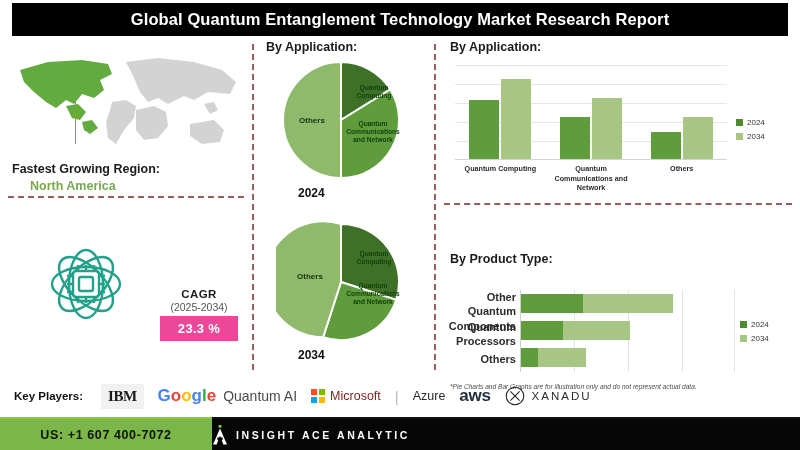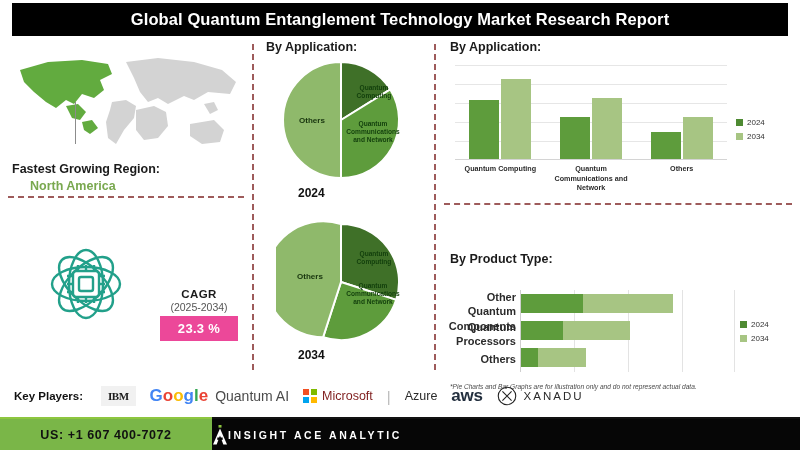--- a/index.html
+++ b/index.html
@@ -65,21 +65,21 @@
   .hseg.y34{background:#a7c583;}
   .hlabel{position:absolute;font-size:11px;font-weight:bold;color:#2b2b2b;text-align:right;
           line-height:1.3;width:72px;}
   .disclaimer{position:absolute;left:10px;top:343px;font-size:6.6px;font-style:italic;color:#4a4a4a;}
 
   
   .players{position:absolute;left:0;top:374px;width:800px;height:44px;display:flex;align-items:center;}
   .kp-label{margin-left:14px;font-size:11.5px;font-weight:bold;color:#111;}
   .logos{display:flex;align-items:center;gap:14px;margin-left:18px;}
   .logo{display:flex;align-items:center;}
-  .ibm{background:#f1f1f1;padding:4px 7px;font-weight:bold;font-size:11px;letter-spacing:-.5px;color:#1b1b1b;
+  .ibm{background:#f1f1f1;padding:4px 7px;font-weight:bold;font-size:15px;letter-spacing:-.5px;color:#1b1b1b;
        font-family:"Liberation Serif",serif;}
   .gq{display:flex;align-items:center;gap:7px;}
   .gword span{font-size:17px;font-weight:bold;font-family:"Liberation Sans",sans-serif;}
   .qai{font-size:14px;color:#4b4b4b;}
   .msgrid{width:14px;height:14px;display:grid;grid-template-columns:1fr 1fr;grid-template-rows:1fr 1fr;gap:1.5px;}
   .msname{font-size:12.5px;color:#7f1d1d;margin-left:5px;}
   .pipe{color:#b9b9b9;font-size:15px;}
   .azure{font-size:12.5px;color:#2b2b2b;}
   .aws{font-size:17px;font-weight:bold;color:#232f3e;position:relative;letter-spacing:-.3px;}
   .ionq{background:#111;padding:4px 9px;display:flex;align-items:center;gap:5px;}
@@ -88,21 +88,21 @@
   .xan-name{font-size:11.5px;color:#2b2b2b;letter-spacing:2px;}
   .greenrule{position:absolute;left:0;top:417px;width:212px;height:2px;background:#8dc63f;}
   .blackrule{position:absolute;left:212px;top:417px;width:588px;height:1.5px;background:#111;}
 
   
   .footer{position:absolute;left:0;top:419px;width:800px;height:31px;display:flex;}
   .f-phone{width:212px;background:#7ab648;display:flex;align-items:center;justify-content:center;}
   .f-phone span{color:#111;font-size:12.5px;font-weight:bold;letter-spacing:.6px;}
   .f-rest{flex:1;background:#060606;display:flex;align-items:center;justify-content:space-between;}
   .f-email{color:#f2f2f2;font-size:11.5px;margin-left:16px;}
-  .f-brand{display:flex;align-items:center;margin-right:14px;}
+  .f-brand{display:flex;align-items:center;gap:8px;margin-right:14px;}
   .f-brand-name{color:#fff;font-size:10.5px;letter-spacing:2.6px;font-weight:bold;}
 </style>
 </head>
 <body>
 
 <div class="page">
 
   <div class="titlebar">
     <div class="t">Global Quantum Entanglement Technology Market Research Report</div>
   </div>

